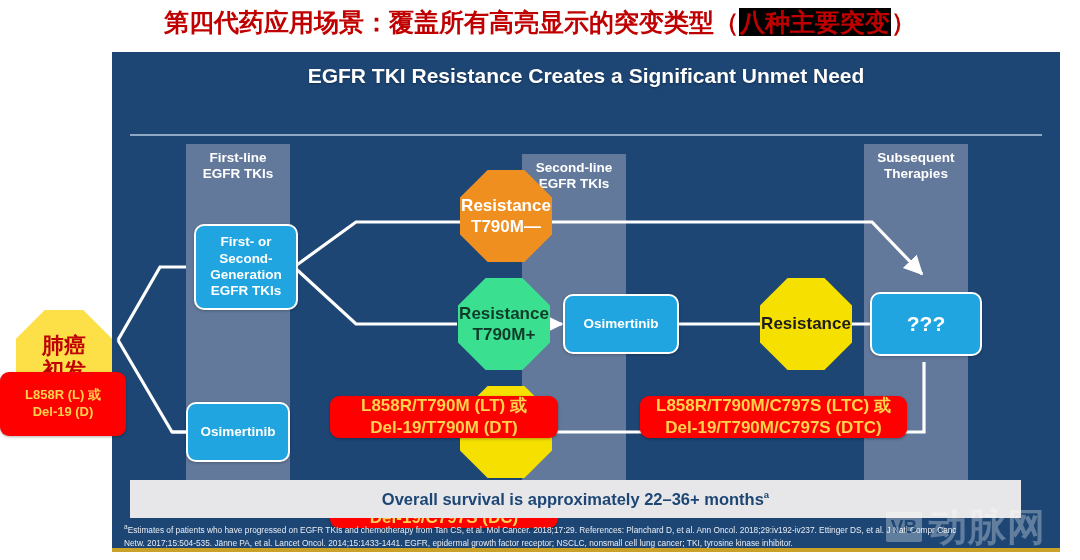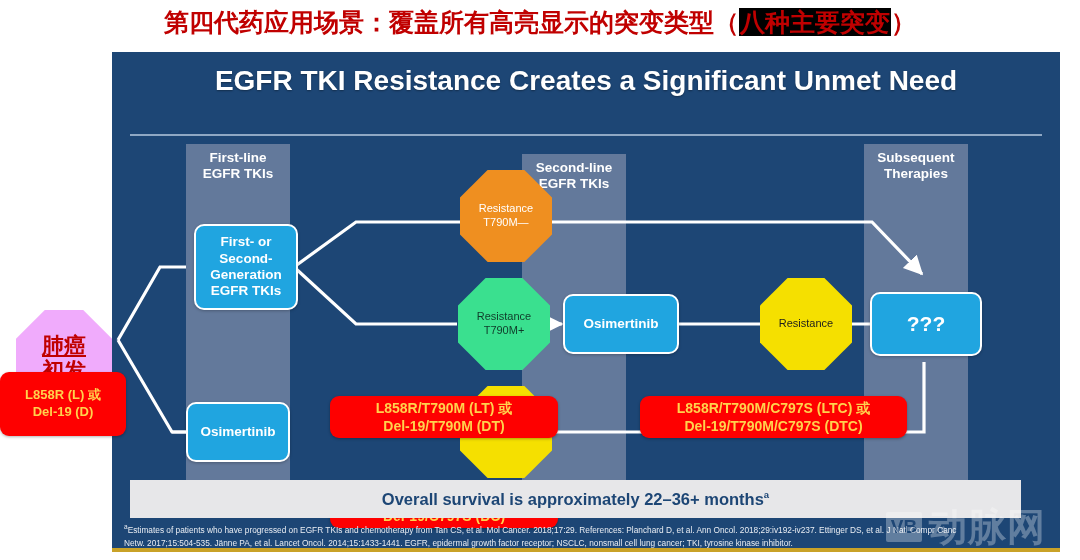--- a/index.html
+++ b/index.html
@@ -35,21 +35,21 @@
     overflow: hidden;
   }
   .slide-bottom-rule {
     position:absolute; left:0; bottom:0; width:948px; height:4px;
     background:#c9a227;
   }
 
   .eng-title {
     position: absolute; left: 0; top: 12px; width: 948px;
     text-align: center; color: #ffffff;
-    font-size: 28px; font-weight: 600; line-height: 1.18;
+    font-size: 21px; font-weight: 600; line-height: 1.18;
     text-shadow: 0 1px 2px rgba(0,0,0,.35);
   }
 
   .title-rule {
     position: absolute; left: 18px; top: 82px; width: 912px; height: 2px;
     background: #8fa8c4;
   }
 
   
   .band {
@@ -97,36 +97,36 @@
   }
   .rbox {
     background: #20a5e0;
     border: 2.5px solid #ffffff;
     border-radius: 10px;
     color: #ffffff;
     font-size: 13.5px; font-weight: 600; line-height: 1.22;
     box-shadow: 0 1px 3px rgba(0,0,0,.25);
   }
   .oct {
-    color:#ffffff; font-weight:400; font-size:11px; line-height:1.25;
+    color:#ffffff; font-weight:700; font-size:17px; line-height:1.25;
     clip-path: polygon(30% 0,70% 0,100% 30%,100% 70%,70% 100%,30% 100%,0 70%,0 30%);
     filter: drop-shadow(0 2px 2px rgba(0,0,0,.3));
   }
   .oct.orange { background:#ef8f20; }
   .oct.green  { background:#3ae08f; color:#103b2a; }
   .oct.yellow { background:#f5e000; color:#1d1d1d; }
-  .oct.lgreen { background:#f0abfc; color:#c00000; font-size:22px; font-weight:bold; line-height:1.15;text-decoration:underline; }
+  .oct.lgreen { background:#fde047; color:#c00000; font-size:22px; font-weight:bold; line-height:1.15; }
 
   
   .redlabel {
     position:absolute;
     background:#fe0000;
     border-radius: 9px;
     color:#ffd24d;
-    font-size:14px; font-weight:bold; line-height:1.3;
+    font-size:17px; font-weight:bold; line-height:1.3;
     display:flex; align-items:center; justify-content:center;
     text-align:center;
     padding: 4px 8px;
     box-shadow: 0 1px 3px rgba(0,0,0,.3);
   }
 
   
   svg.lines { position:absolute; left:0; top:0; width:948px; height:500px; overflow:visible; }
   svg.outer-lines { position:absolute; left:0; top:0; width:1080px; height:560px; overflow:visible; pointer-events:none;}
 

